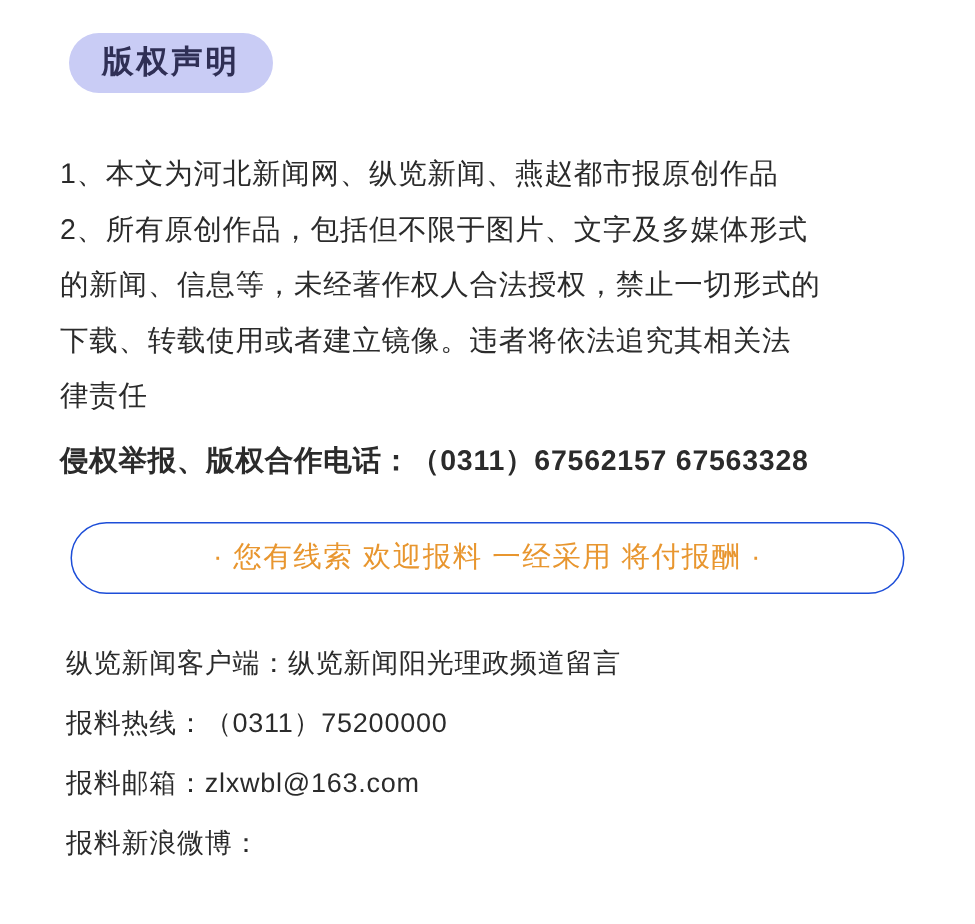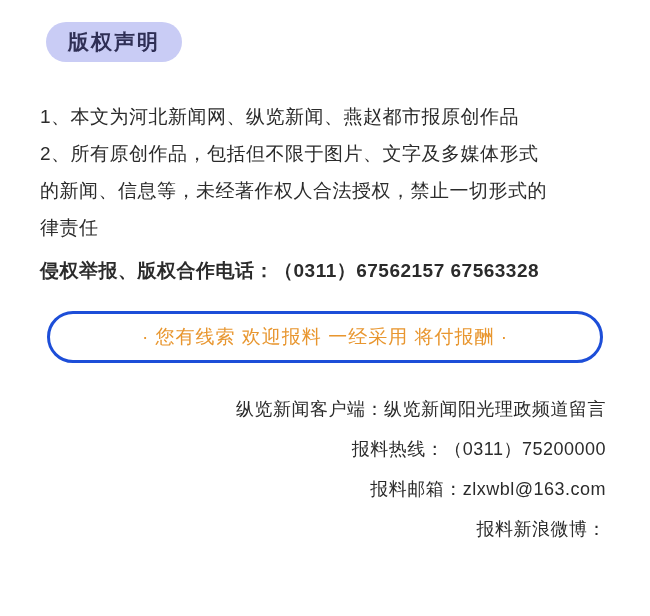--- a/index.html
+++ b/index.html
@@ -58,39 +58,39 @@
 
   
   .tip-wrap {
     margin-top: 22px;
     display: flex;
     justify-content: center;
   }
   .tip {
     box-sizing: border-box;
     width: 556px;
-    border: 3px solid #1d4ed8;
+    border: 1px solid #1d4ed8;
     border-radius: 26px;
     text-align: center;
     color: #e8962f;
     font-size: 19px;
     letter-spacing: 1px;
     padding: 13px 0 14px 0;
     line-height: 1;
     background: #ffffff;
   }
 
   
   .info {
     margin-top: 26px;
     padding: 0 6px;
   }
   .info-row {
     display: flex;
-    justify-content: flex-end;
+    justify-content: flex-start;
     align-items: baseline;
     font-size: 18px;
     line-height: 40px;
     color: #2b2b2b;
     letter-spacing: 0.5px;
   }
   .info-label {
     white-space: nowrap;
   }
   .info-value {
@@ -104,20 +104,21 @@
 <div class="page">
 
   <div class="badge-row">
     <span class="badge">版权声明</span>
   </div>
 
   <div class="statement">
     <p>1、本文为河北新闻网、纵览新闻、燕赵都市报原创作品</p>
     <p>2、所有原创作品，包括但不限于图片、文字及多媒体形式</p>
     <p>的新闻、信息等，未经著作权人合法授权，禁止一切形式的</p>
+    <p>下载、转载使用或者建立镜像。违者将依法追究其相关法</p>
     <p>律责任</p>
     <p class="contact">侵权举报、版权合作电话：（0311）67562157 67563328</p>
   </div>
 
   <div class="tip-wrap">
     <div class="tip">· 您有线索  欢迎报料  一经采用  将付报酬 ·</div>
   </div>
 
   <div class="info">
     <div class="info-row">

